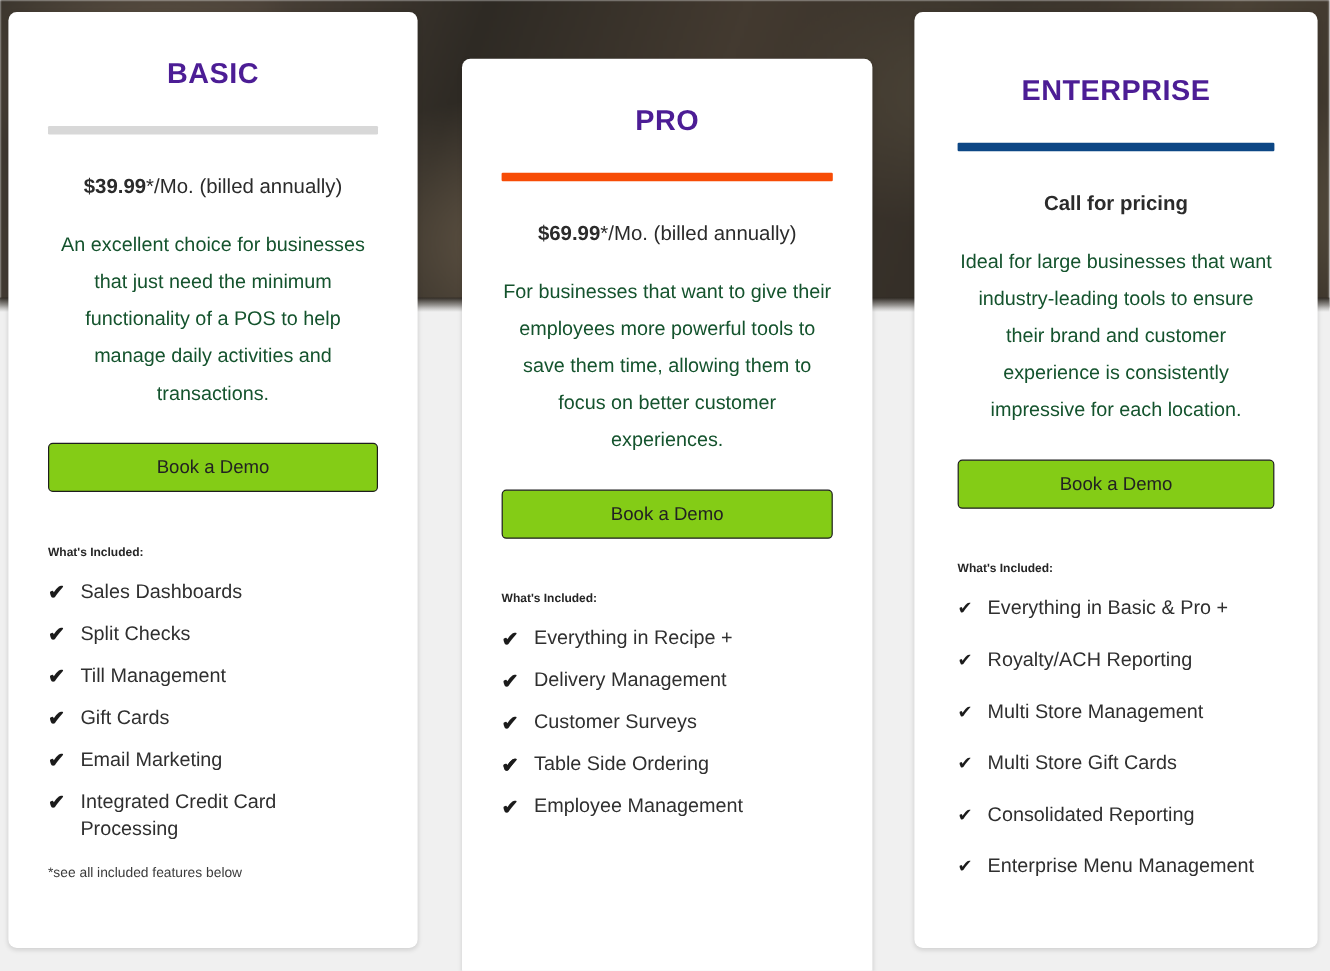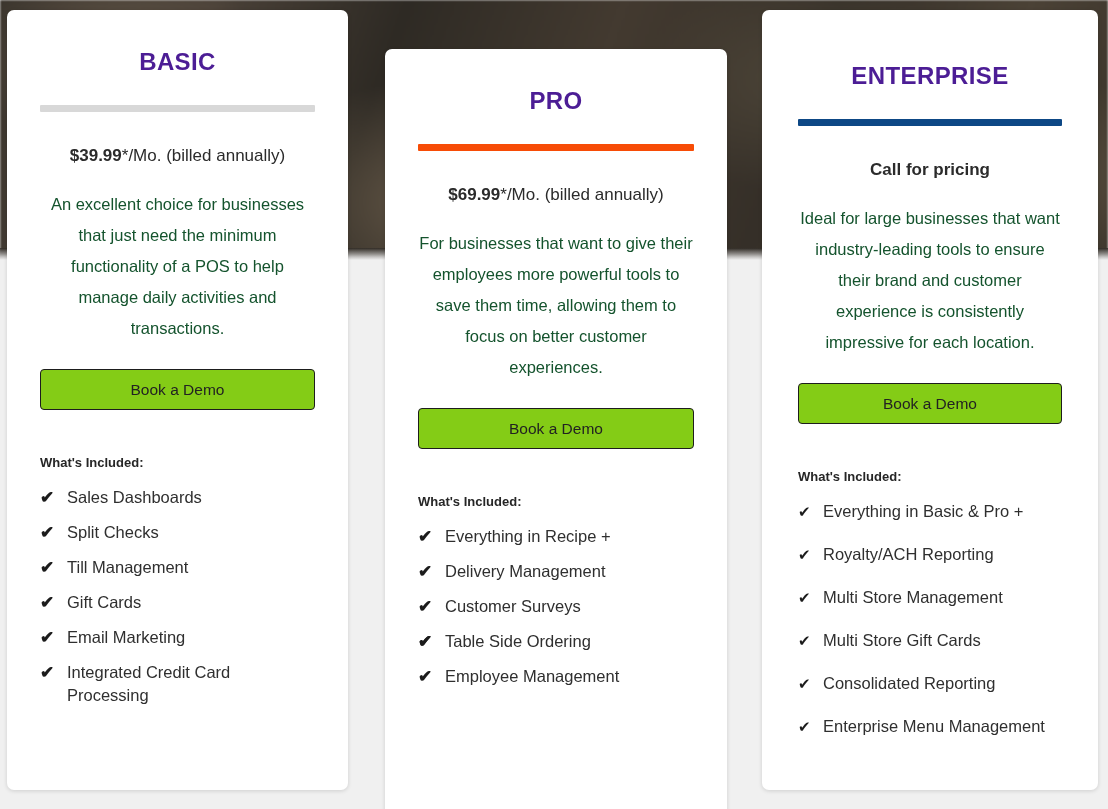--- a/index.html
+++ b/index.html
@@ -118,21 +118,21 @@
     border: 1.3px solid #1d1d1d;
     border-radius: 4px;
     box-sizing: border-box;
     cursor: pointer;
     font-family: "Liberation Sans", sans-serif;
     padding: 0;
   }
 
   
   .included-title {
-    font-size: 13px;
+    font-size: 10px;
     font-weight: bold;
     color: #262626;
     margin-top: 45px;
   }
   ul.features {
     list-style: none;
     margin: 0;
     padding: 0;
     margin-top: 16px;
   }
@@ -191,20 +191,21 @@
       </div>
       <div class="included-title">What's Included:</div>
       <ul class="features">
           <li><span class="check">✔</span><span>Sales Dashboards</span></li>
           <li><span class="check">✔</span><span>Split Checks</span></li>
           <li><span class="check">✔</span><span>Till Management</span></li>
           <li><span class="check">✔</span><span>Gift Cards</span></li>
           <li><span class="check">✔</span><span>Email Marketing</span></li>
           <li><span class="check">✔</span><span>Integrated Credit Card Processing</span></li>
         </ul>
+      <div class="footnote">*see all included features below</div>
     </div>
   </div>
 
   <div class="card pro">
     <div class="card-inner">
       <div class="plan-title">PRO</div>
       <div class="accent-bar" style="background: rgb(247, 76, 6);"></div>
       <div class="price-line">
         <span class="amount">$69.99</span><span class="suffix">*/Mo. (billed annually)</span>
       </div>

